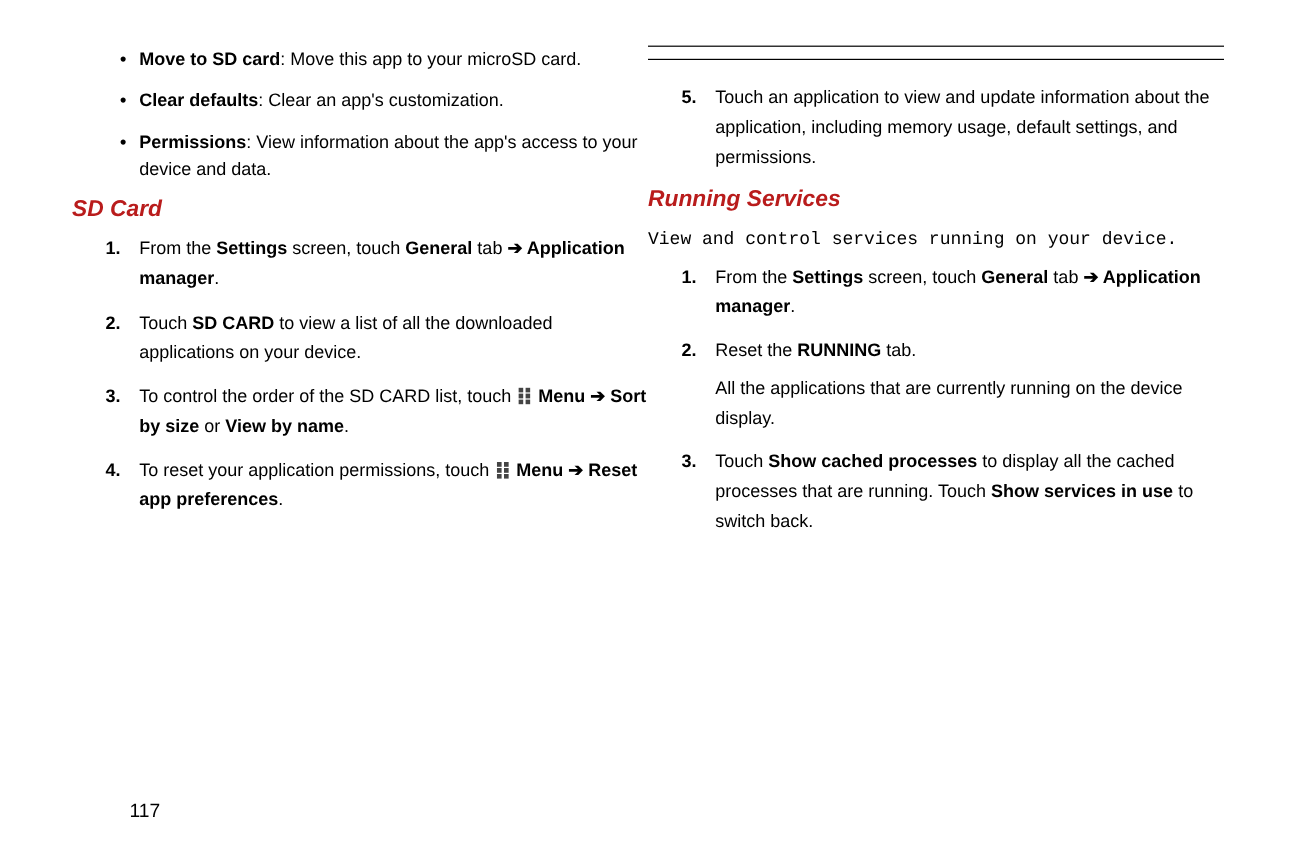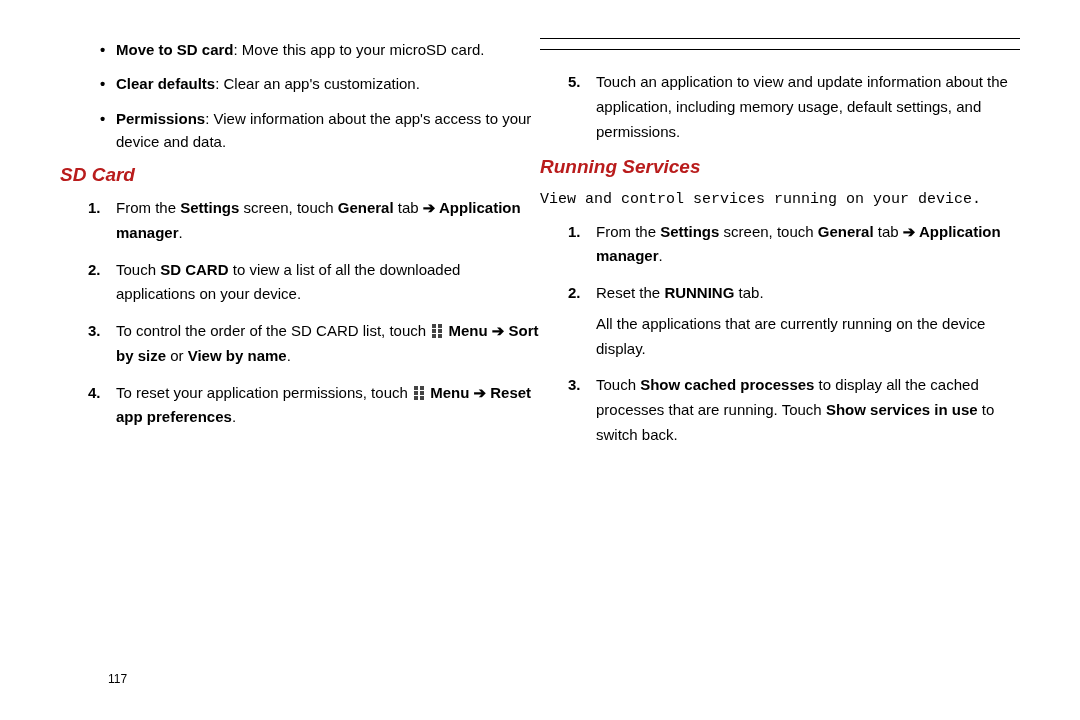--- a/index.html
+++ b/index.html
@@ -86,21 +86,21 @@
     margin-bottom: 20px;
   }
   .note-text {
     line-height: 1.55;
     padding: 0 2px;
   }
   .page-num {
     position: absolute;
     bottom: 34px;
     left: 108px;
-    font-size: 12px;
+    font-size: 16px;
   }
 </style>
 </head>
 <body>
 
 <div class="columns">
 
   <div class="col">
     <ul class="bullets">
       <li><span class="bold">Move to SD card</span><span>: Move this app to your microSD card.</span></li>

